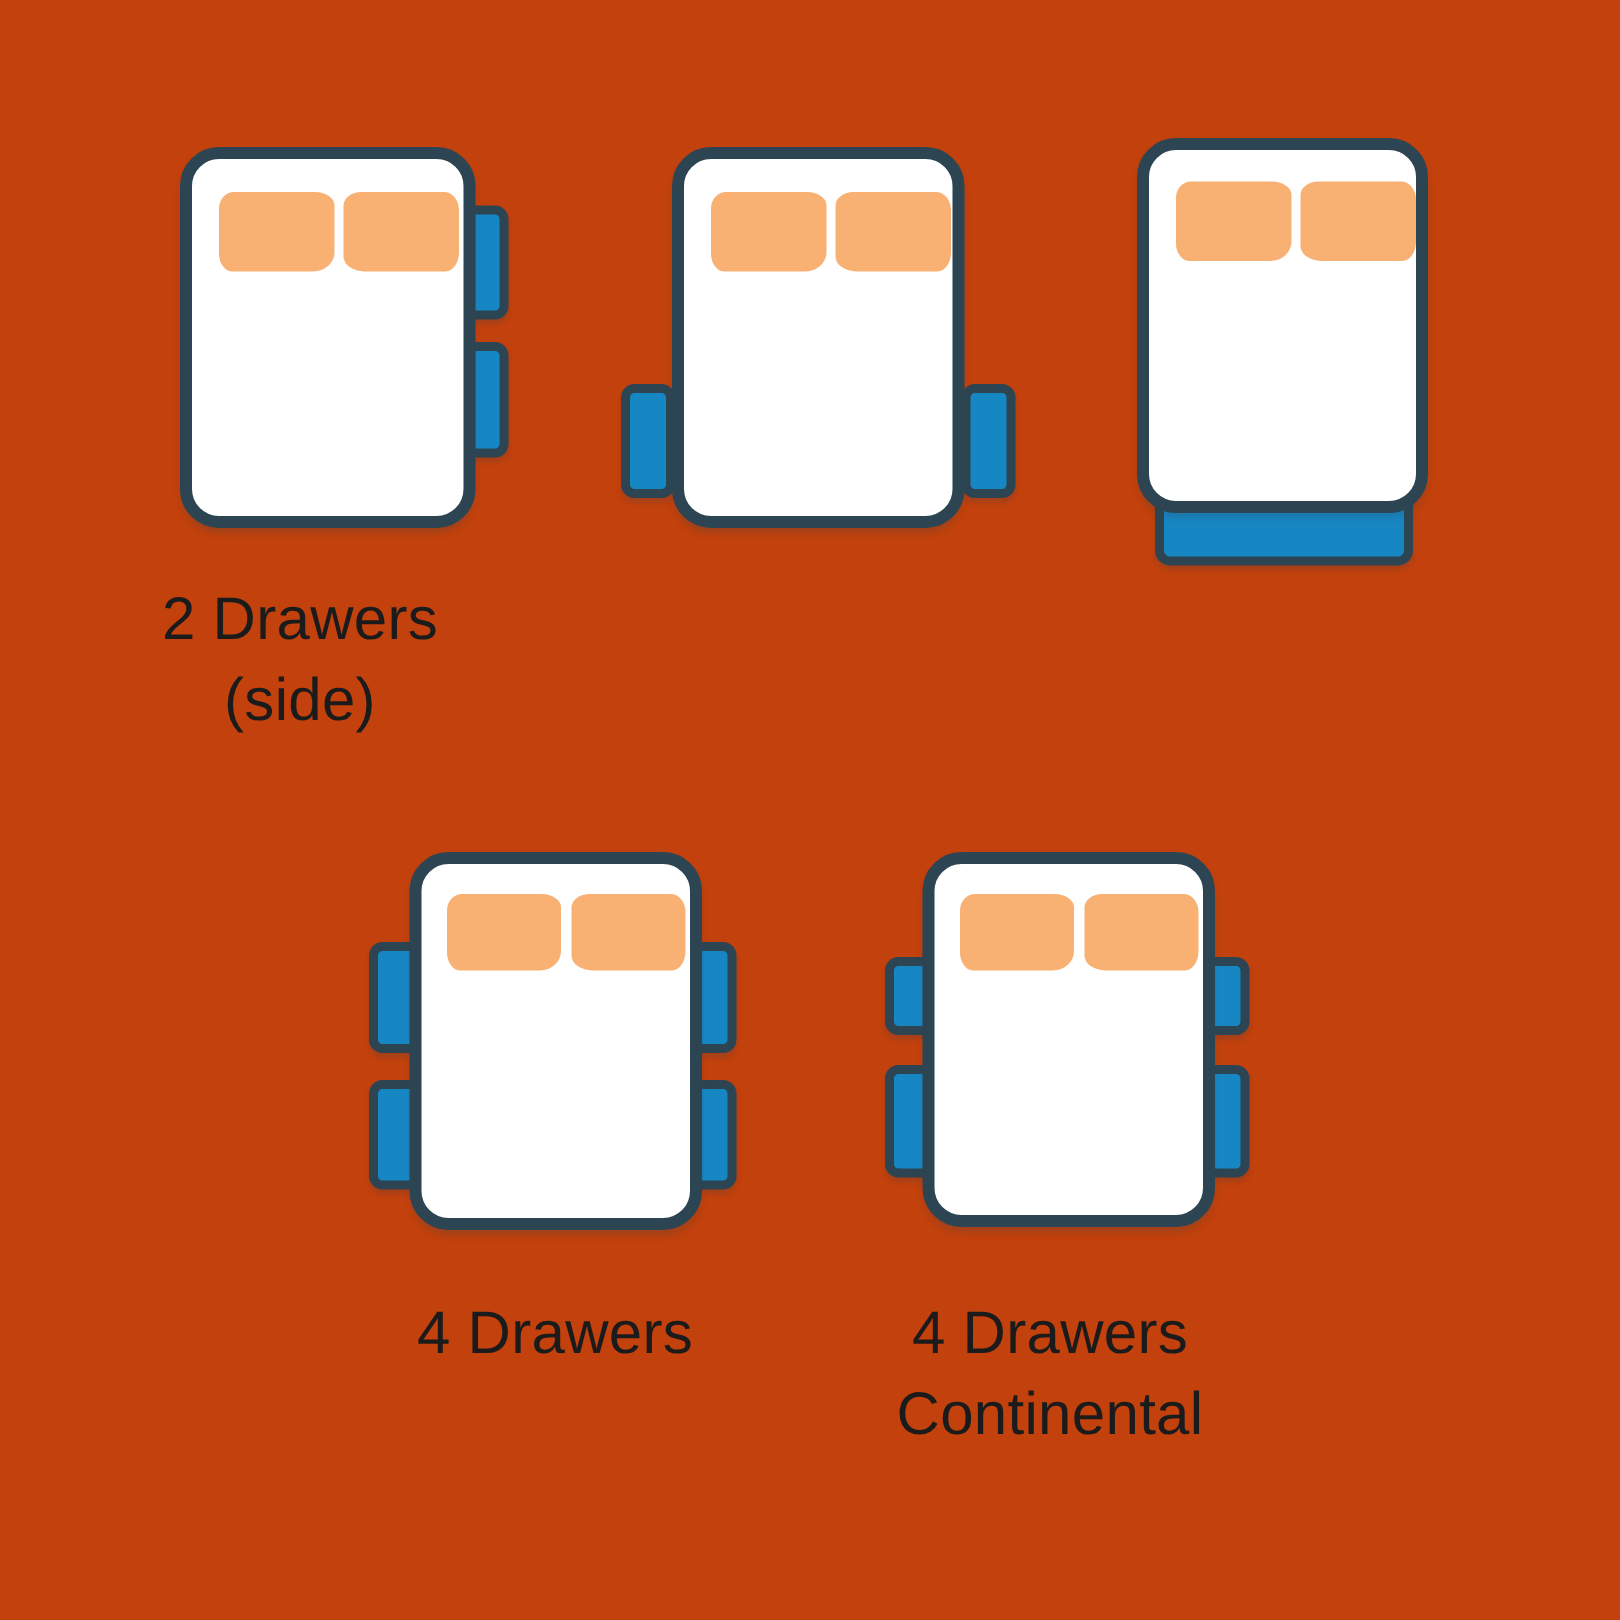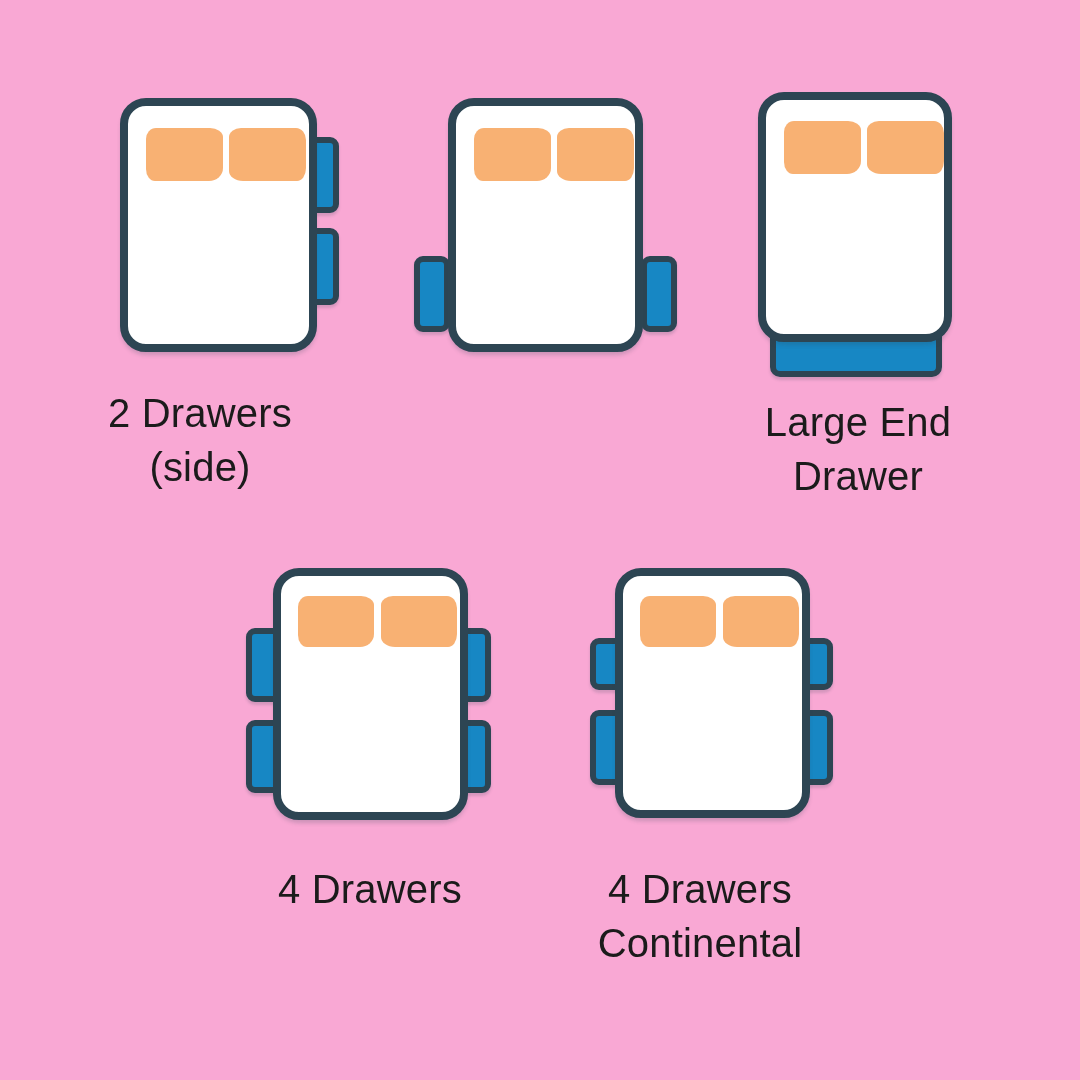--- a/index.html
+++ b/index.html
@@ -1,17 +1,17 @@
 <!DOCTYPE html>
 <html style="--outline: #2d4553; --drawer-fill: #1787c4; --pillow-fill: #f8b173; --label-text: #1b1b1b; --background: #ffffff;"><head>
 <meta charset="utf-8">
 <style>
   html,body{margin:0;padding:0;background:#fff;}
   .canvas{
-    position:relative;width:1080px;height:1080px;background:#f9a8d4;
+    position:relative;width:1080px;height:1080px;background:#c2410c;
     font-family:"Liberation Sans",sans-serif;overflow:hidden;
   }
   .figure{position:absolute;inset:0;pointer-events:none;}
   .bed{
     position:absolute;background:#fff;
     border:8px solid var(--outline,#2d4553);
     border-radius:26px;box-sizing:border-box;z-index:2;
     box-shadow:0 4px 4px -1px rgba(44,68,84,0.22);
   }
   .pillow{
@@ -56,22 +56,20 @@
       <div class="pillow right-p" style="left:101px;top:22px;width:77px;height:53px;"></div>
     </div>
   </div>
 
   <div class="figure">
     <div class="drawer end" style="left:770px;top:325px;width:172px;height:52px;"></div>
     <div class="bed" style="left:758px;top:92px;width:194px;height:250px;">
       <div class="pillow" style="left:18px;top:21px;width:77px;height:53px;"></div>
       <div class="pillow right-p" style="left:101px;top:21px;width:77px;height:53px;"></div>
     </div>
-    <div class="label" style="left:678px;top:395px;width:360px;">Large End
-Drawer</div>
   </div>
 
   <div class="figure">
     <div class="drawer" style="left:246px;top:628px;width:36px;height:74px;"></div>
     <div class="drawer" style="left:246px;top:720px;width:36px;height:73px;"></div>
     <div class="drawer" style="left:455px;top:628px;width:36px;height:74px;"></div>
     <div class="drawer" style="left:455px;top:720px;width:36px;height:73px;"></div>
     <div class="bed" style="left:273px;top:568px;width:195px;height:252px;">
       <div class="pillow" style="left:17px;top:20px;width:76px;height:51px;"></div>
       <div class="pillow right-p" style="left:100px;top:20px;width:76px;height:51px;"></div>

